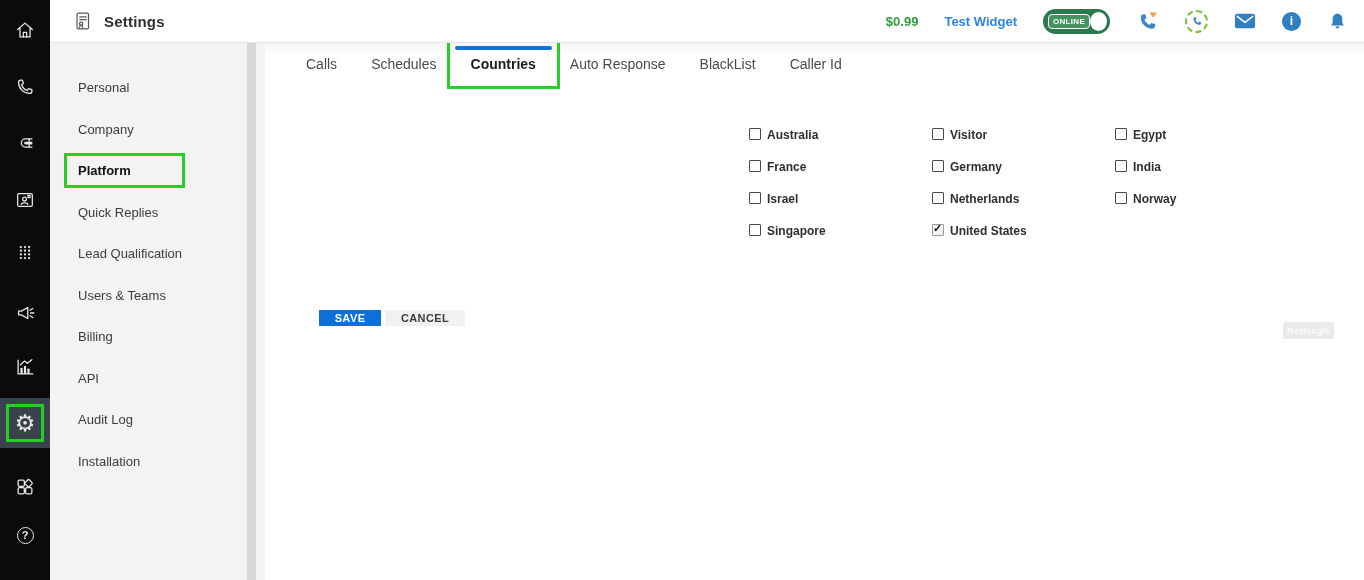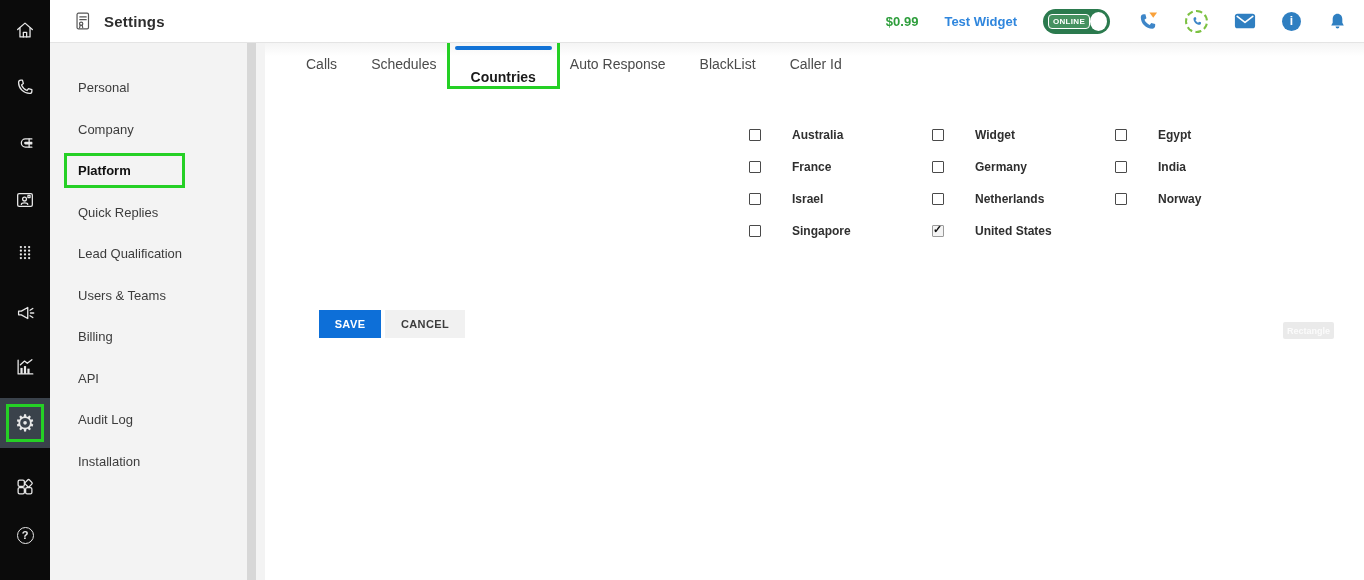--- a/index.html
+++ b/index.html
@@ -44,34 +44,34 @@
     font-size:13px; color:#3c3c3c; cursor:pointer; }
   .side-item.active { font-weight:700; color:#101010; }
   .side-annotation { position:absolute; left:14px; top:3px; width:121px; height:35px; border:3px solid #25d025; }
   .scroll-strip { position:absolute; left:247px; top:43px; width:9px; bottom:0; background:#ececec; z-index:3; }
   .scroll-thumb { position:absolute; left:0; top:0; width:9px; height:100%; background:#d7d7d7; }
   
   .content { position:absolute; left:256px; top:43px; right:0; bottom:0;
     background:linear-gradient(180deg, #f4f4f4 0px, #ffffff 13px); z-index:2; }
   .tabbar { position:absolute; left:50px; top:0; height:42px; display:flex; align-items:center; gap:34px; }
   .tab { position:relative; height:42px; display:flex; align-items:center; font-size:14px; color:#4b4b4b; cursor:pointer; }
-  .tab.active { font-weight:700; color:#1a1a1a;align-items:flex-end; }
+  .tab.active { font-weight:700; color:#1a1a1a; }
   .tab-indicator { position:absolute; left:-16px; right:-16px; top:3px; height:4px; border-radius:2px; background:#1373d6; }
   .tab-annotation { position:absolute; left:-24px; right:-24px; top:-10px; height:56px; border:3px solid #25d025; }
   .section { position:absolute; left:62px; top:83px; width:430px; }
   .section-title { font-size:13px; font-weight:700; color:#2e2e2e; }
   .section-desc { margin-top:17px; font-size:12px; font-weight:600; color:#c2c2c2; }
   .countries { position:absolute; left:493px; top:76px; display:grid;
     grid-template-columns:183px 183px 183px; grid-auto-rows:32px; align-items:center; }
-  .country { display:flex; align-items:center; gap:31px; font-size:12px; font-weight:600; color:#2f2f2f; cursor:pointer; }
+  .country { display:flex; gap:6px; font-size:12px; font-weight:600; color:#2f2f2f; cursor:pointer; }
   .checkbox { position:relative; width:12px; height:12px; border:1.5px solid #4a4a4a; border-radius:1px; background:#fff; flex:none; }
   .checkbox.checked { background:#f4f4f4; border-color:#9a9a9a; }
   .checkbox.checked::after { content:"\2713"; position:absolute; left:0px; top:-3px; font-size:11px; font-weight:700; color:#111; }
   .actions { position:absolute; left:63px; top:267px; display:flex; gap:4px; }
-  .btn { height:28px; border:none; font-family:"Liberation Sans",sans-serif; font-size:11px; font-weight:700;
+  .btn { height:16px; border:none; font-family:"Liberation Sans",sans-serif; font-size:11px; font-weight:700;
     letter-spacing:.4px; cursor:pointer; }
   .btn-save { width:62px; background:#0d6fd8; color:#fff; }
   .btn-cancel { width:80px; background:#f1f1f1; color:#3c3c3c; }
   .badge-rectangle { position:absolute; left:1283px; top:322px; width:51px; height:17px; background:#eaeaea;
     color:#fbfbfb; font-size:9px; font-weight:700; display:flex; align-items:center; justify-content:center;
     border-radius:2px; z-index:6; }
 </style>
 </head>
 <body>
 
@@ -270,21 +270,21 @@
   </div>
 
 
   <div class="countries">
     <div class="country">
       <span class="checkbox"></span>
       <span>Australia</span>
     </div>
     <div class="country">
       <span class="checkbox"></span>
-      <span>Widget</span>
+      <span>Visitor</span>
     </div>
     <div class="country">
       <span class="checkbox"></span>
       <span>Egypt</span>
     </div>
     <div class="country">
       <span class="checkbox"></span>
       <span>France</span>
     </div>
     <div class="country">

